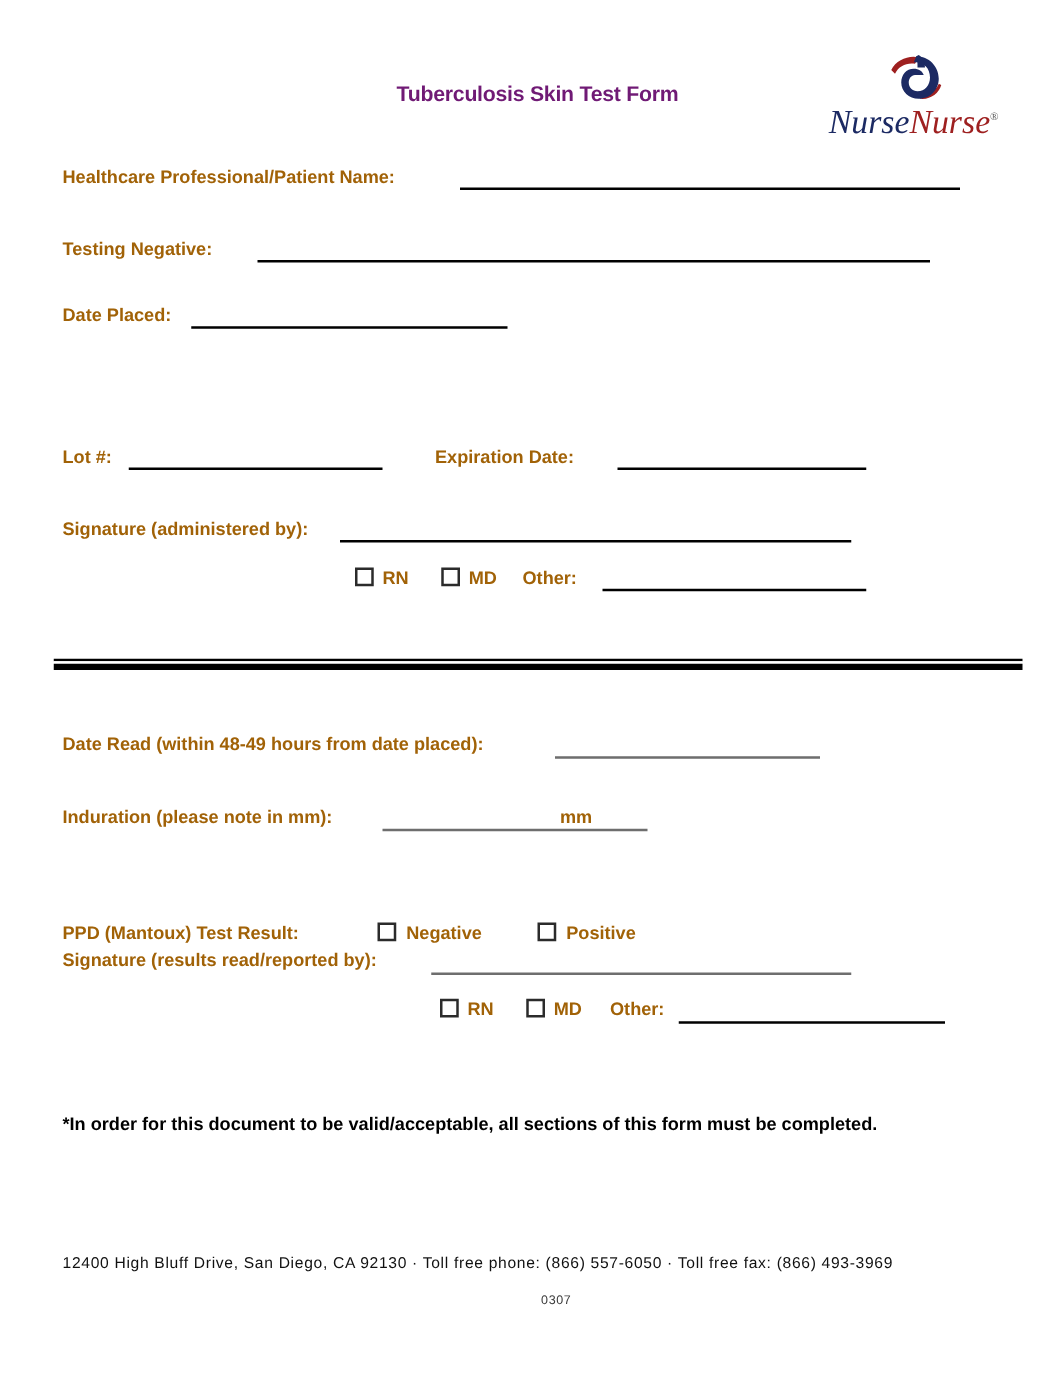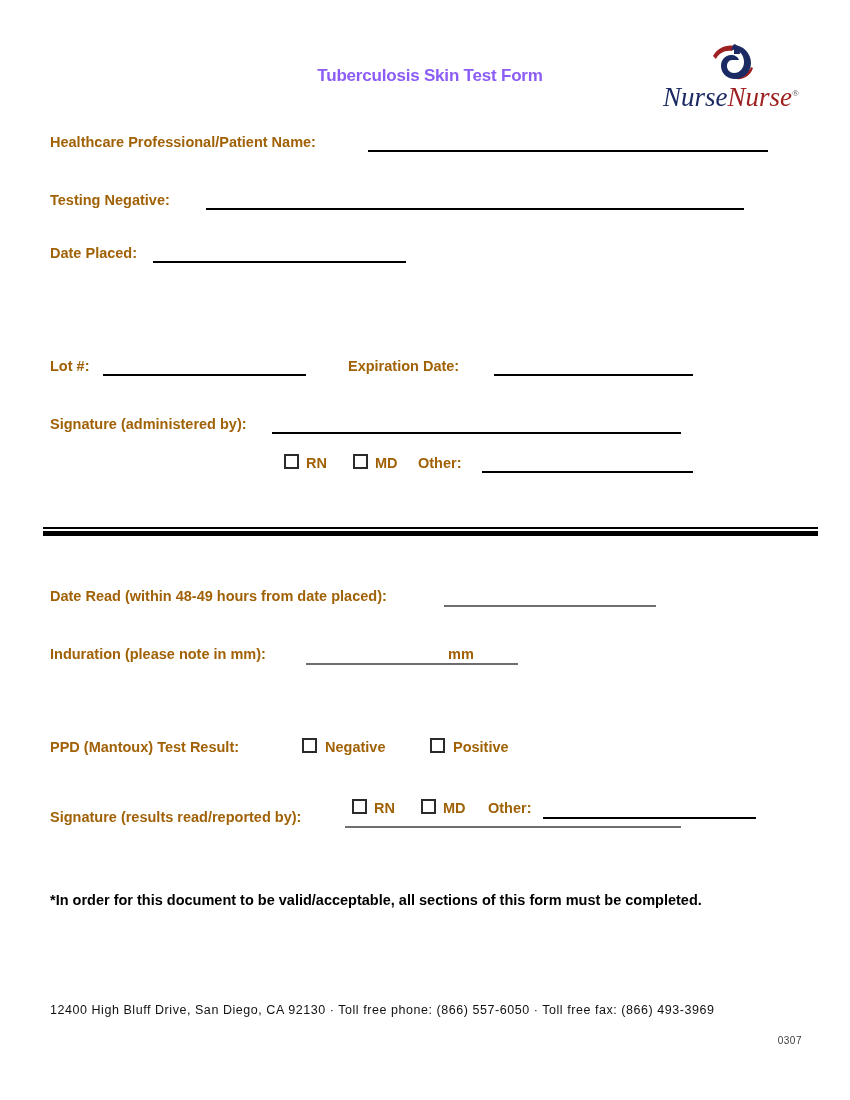--- a/index.html
+++ b/index.html
@@ -29,21 +29,21 @@
     width: 850px; height: 125px;
   }
   .form-title {
     position: absolute;
     left: 240px; top: 66px;
     width: 380px;
     text-align: center;
     font-size: 17px;
     font-weight: bold;
     letter-spacing: -0.2px;
-    color: #8b5cf6;
+    color: #701a75;
   }
 
   
   .logo {
     position: absolute;
     left: 655px; top: 42px;
     width: 152px; height: 78px;
   }
   .logo-mark {
     position: absolute;
@@ -136,24 +136,25 @@
     width: 752px;
     font-size: 12.5px;
     letter-spacing: 0.55px;
     white-space: nowrap;
     color: #111;
   }
   .doc-code {
     position: absolute;
     left: 0; top: 1035px;
     width: 802px;
-    text-align: right;
+    text-align: center;
     font-size: 10px;
     color: #3b3b3b;
     letter-spacing: 0.5px;
+    padding-left: 44px;
   }
 </style>
 </head>
 <body>
 
 <div class="page">
 
   <div class="header">
     <div class="form-title">Tuberculosis Skin Test Form</div>
 
@@ -227,21 +228,21 @@
   </div>
 
   <div class="row" style="top:737px;">
     <span class="label" style="left:50px; top:0px;">PPD (Mantoux) Test Result:</span>
     <span class="cbox" style="left:302px; top:1px;"></span>
     <span class="label" style="left:325px; top:0px;">Negative</span>
     <span class="cbox" style="left:430px; top:1px;"></span>
     <span class="label" style="left:453px; top:0px;">Positive</span>
   </div>
 
-  <div class="row" style="top:759px;margin-top:48px;">
+  <div class="row" style="top:759px;">
     <span class="label" style="left:50px; top:0px;">Signature (results read/reported by):</span>
     <span class="rule rule-grey" style="left:345px; top:19px; width:336px;"></span>
   </div>
 
   <div class="row" style="top:798px;">
     <span class="cbox" style="left:352px; top:1px;"></span>
     <span class="label" style="left:374px; top:0px;">RN</span>
     <span class="cbox" style="left:421px; top:1px;"></span>
     <span class="label" style="left:443px; top:0px;">MD</span>
     <span class="label" style="left:488px; top:0px;">Other:</span>

